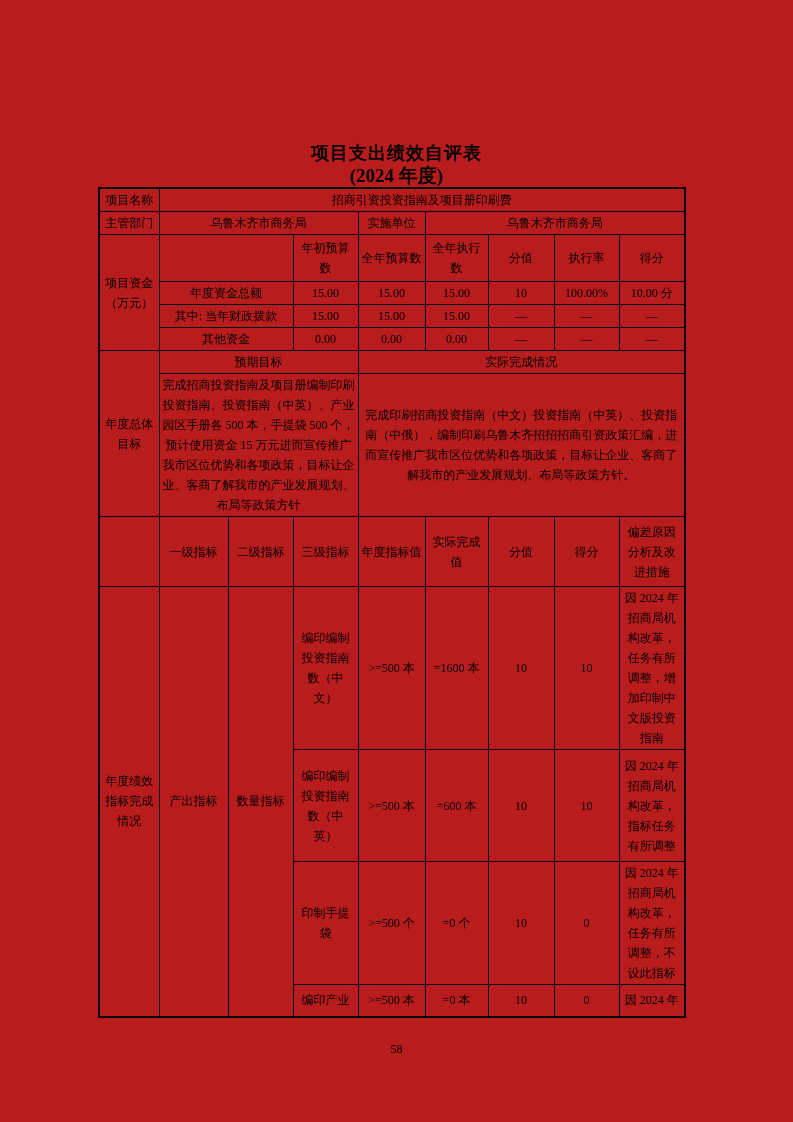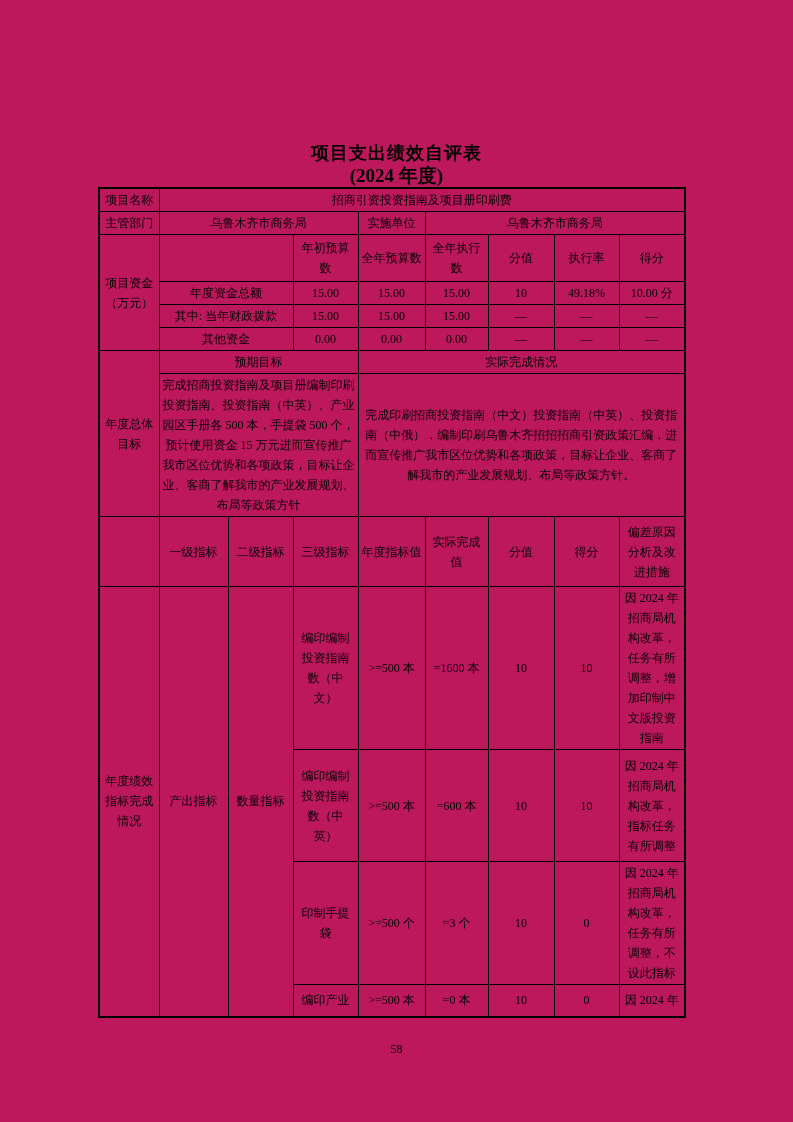--- a/index.html
+++ b/index.html
@@ -1,19 +1,19 @@
 <!DOCTYPE html>
 <html><head>
 <meta charset="utf-8">
 <style>
   html,body{margin:0;padding:0;background:#888;}
   .page{
     position:relative;
     width:793px;height:1122px;
-    background:#be185d;
+    background:#b91c1c;
     margin:0 auto;
     font-family:"Liberation Serif","DejaVu Serif",serif;
     color:#000;
     overflow:hidden;
   }
   .doc-title{
     position:absolute;top:141px;left:0;width:100%;
     text-align:center;font-size:18px;font-weight:bold;
     letter-spacing:1px;
   }
@@ -95,21 +95,21 @@
       <td>执行率</td>
       <td>得分</td>
     </tr>
 
     <tr style="height:23px">
       <td colspan="2">年度资金总额</td>
       <td>15.00</td>
       <td>15.00</td>
       <td>15.00</td>
       <td>10</td>
-      <td>49.18%</td>
+      <td>100.00%</td>
       <td>10.00 分</td>
     </tr>
 
     <tr style="height:23px">
       <td colspan="2">其中: 当年财政拨款</td>
       <td>15.00</td>
       <td>15.00</td>
       <td>15.00</td>
       <td>—</td>
       <td>—</td>
@@ -169,21 +169,21 @@
       <td>&gt;=500 本</td>
       <td>=600 本</td>
       <td>10</td>
       <td>10</td>
       <td class="dev">因 2024 年招商局机构改革，指标任务有所调整</td>
     </tr>
 
     <tr style="height:120px">
       <td>印制手提袋</td>
       <td>&gt;=500 个</td>
-      <td>=3 个</td>
+      <td>=0 个</td>
       <td>10</td>
       <td>0</td>
       <td class="dev">因 2024 年招商局机构改革，任务有所调整，不设此指标</td>
     </tr>
 
     <tr style="height:32px">
       <td>编印产业</td>
       <td>&gt;=500 本</td>
       <td>=0 本</td>
       <td>10</td>

